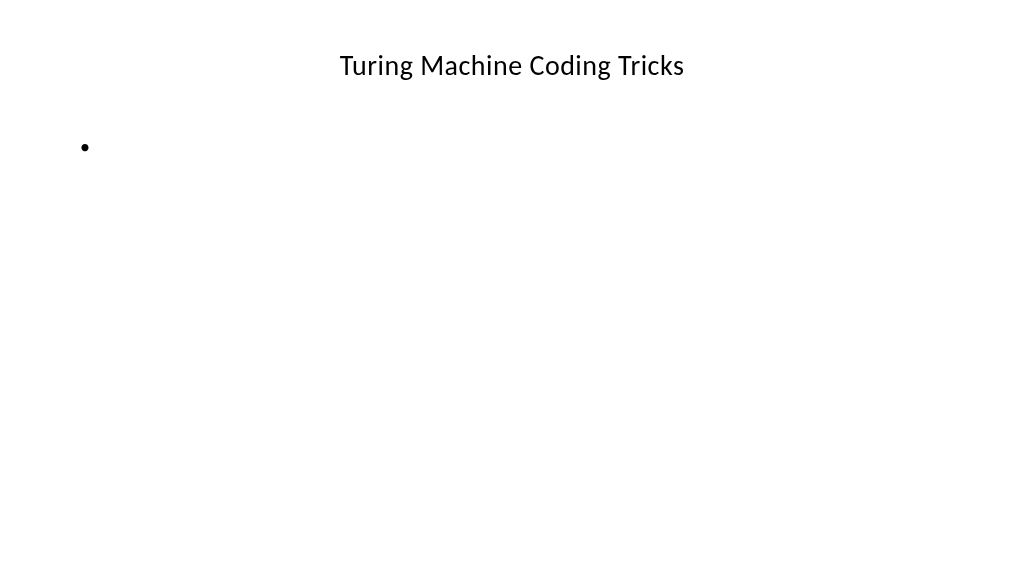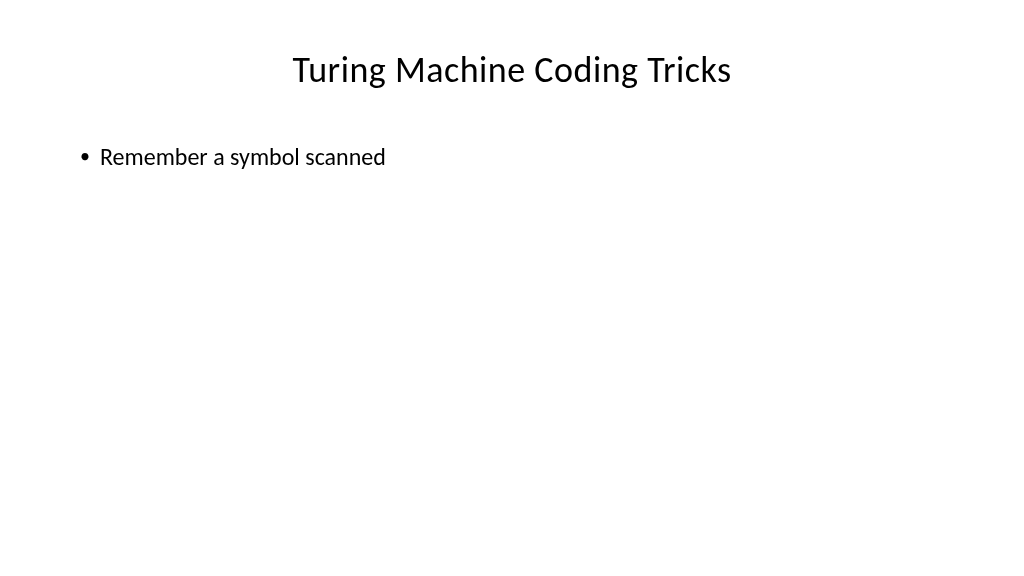--- a/index.html
+++ b/index.html
@@ -10,21 +10,21 @@
     body {
       width: 1024px;
       height: 576px;
       background: #ffffff;
       font-family: Calibri, 'Segoe UI', Arial, sans-serif;
       color: #000000;
       padding: 48px 72px;
       overflow: hidden;
     }
     .slide-title {
-      font-size: 36px;
+      font-size: 28px;
       font-weight: 400;
       text-align: center;
       margin-bottom: 48px;
       letter-spacing: 0.5px;
     }
     .content {
       padding-left: 8px;
     }
     .bullet-item {
       font-size: 24px;
@@ -40,15 +40,14 @@
     }
   </style>
 </head>
 <body>
 
 <h1 class="slide-title">Turing Machine Coding Tricks</h1>
 
 <div class="content">
   <div class="bullet-item">
     <span class="bullet-dot">•</span>
-    <span>Remember a symbol scanned</span>
   </div>
 </div>
 
 </body></html>

